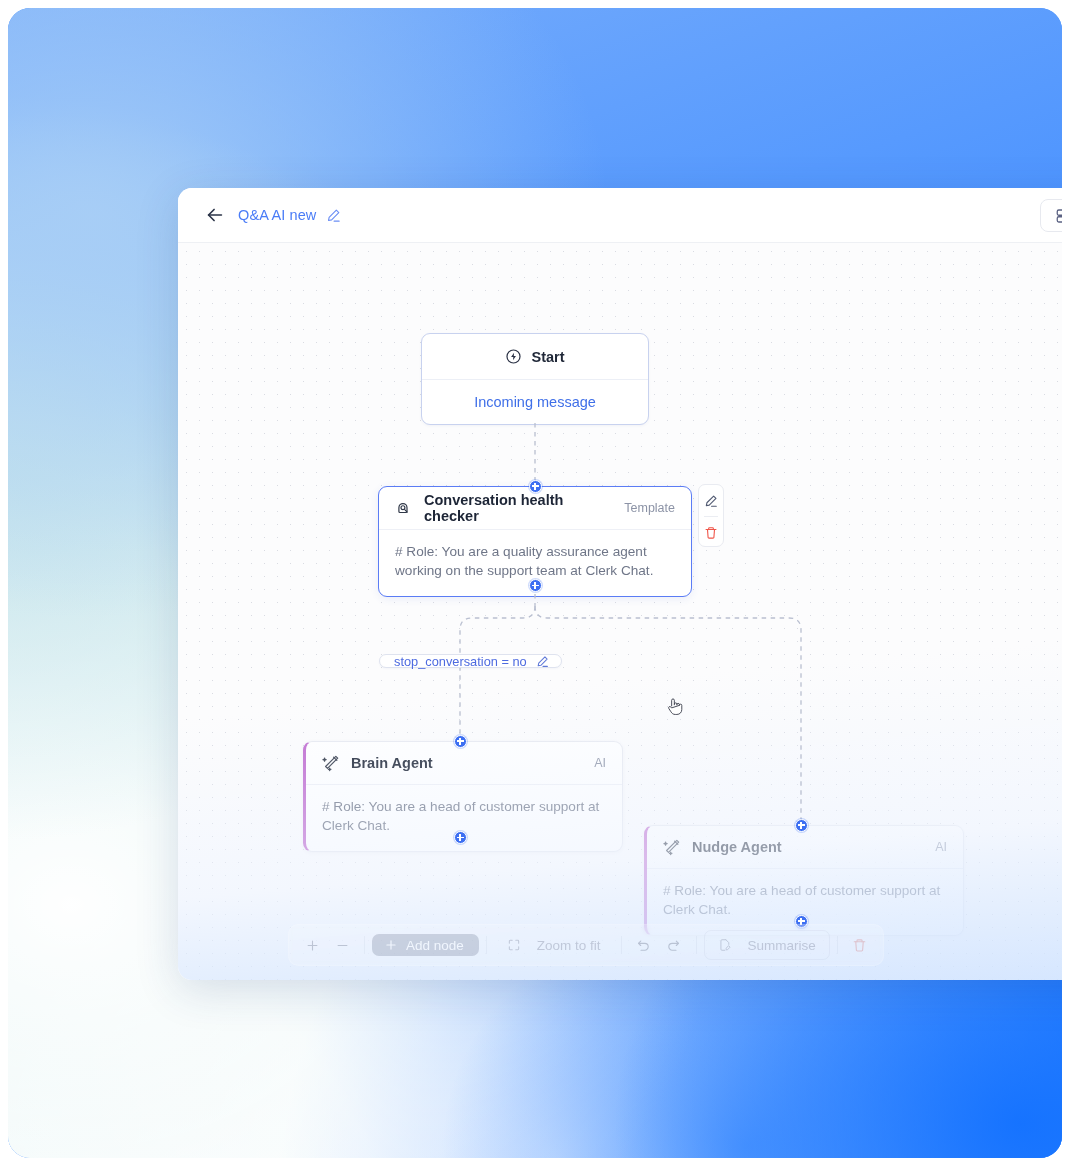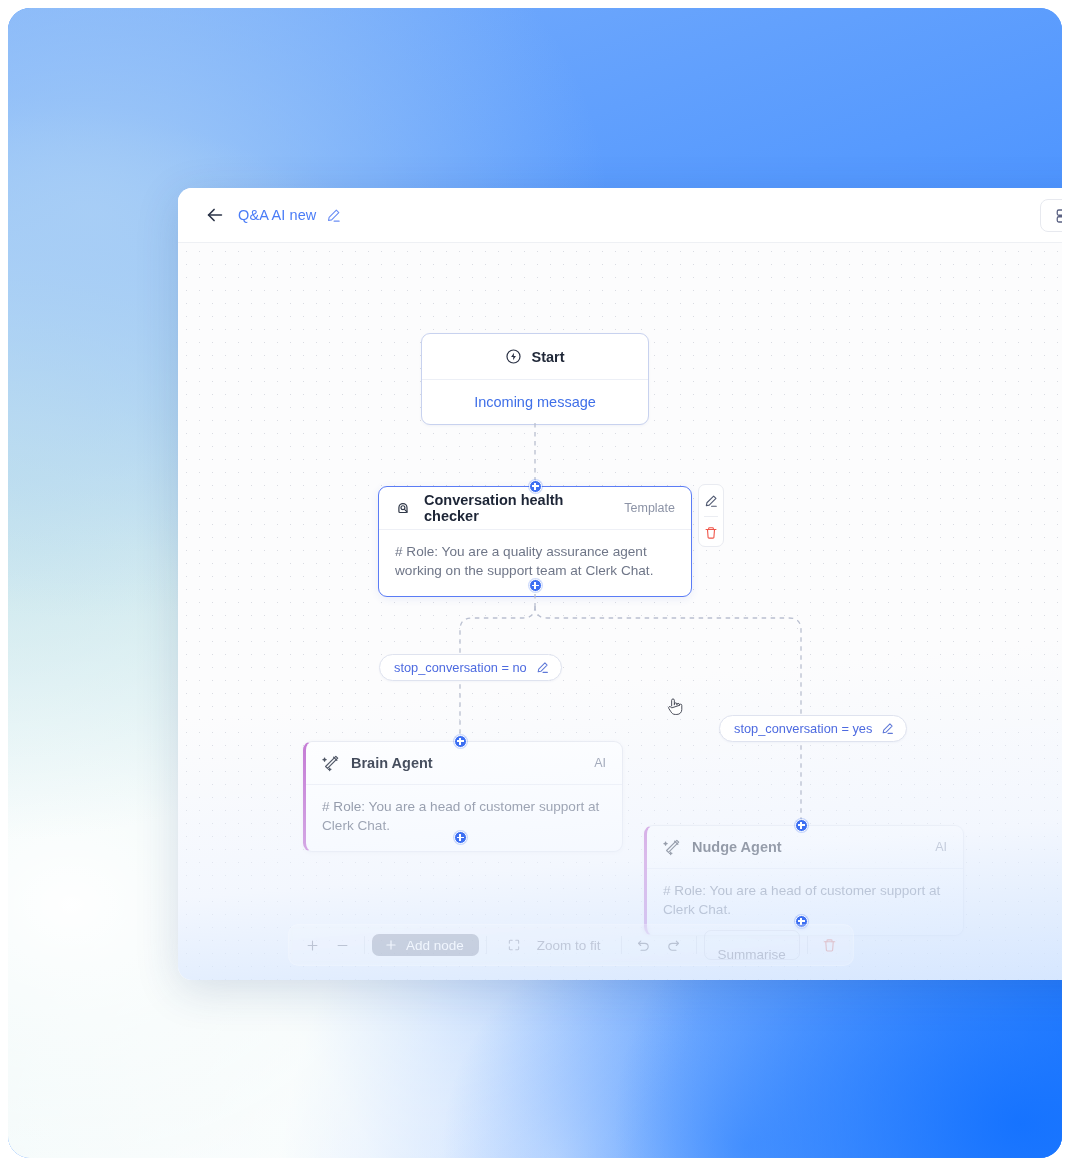--- a/index.html
+++ b/index.html
@@ -182,21 +182,21 @@
     box-shadow: 0 0 0 1px rgba(61,111,242,.25);
   }
   .handle::before, .handle::after {
     content: ""; position: absolute; background: #fff;
   }
   .handle::before { width: 7px; height: 1.6px; }
   .handle::after  { width: 1.6px; height: 7px; }
 
   
   .pill {
-    position: absolute; height: 27px;
+    position: absolute; height: 14px;
     display: flex; align-items: center; gap: 9px;
     padding: 0 12px 0 14px;
     background: #fff;
     border: 1px solid #dfe3ef; border-radius: 14px;
     font-size: 12.8px; color: #4d6ae0;
     z-index: 5; cursor: pointer;
     box-shadow: 0 1px 2px rgba(60,80,150,.04);
   }
   .pill svg { width: 13px; height: 13px; color: #5f79d8; flex: 0 0 auto; }
 
@@ -234,21 +234,21 @@
     cursor: pointer;
   }
   #tb-addnode svg { width: 14px; height: 14px; }
   #tb-zoomfit, #tb-summarise {
     display: flex; align-items: center; gap: 16px;
     height: 30px; padding: 0 13px;
     font-size: 13.5px; color: #8a90a4;
     cursor: pointer; border-radius: 7px;
     white-space: nowrap;
   }
-  #tb-summarise { border: 1px solid rgba(130,140,170,.22); flex-direction: column; }
+  #tb-summarise { border: 1px solid rgba(130,140,170,.22); }
   #tb-zoomfit svg, #tb-summarise svg { width: 14px; height: 14px; color: #8a90a4; }
   #tb-trash svg { color: #dc8a8a; }
 </style>
 </head>
 <body>
 
 <div id="frame">
   <div class="g-layer g1"></div>
   <div class="g-layer g2"></div>
   <div class="g-layer g3"></div>
@@ -338,27 +338,20 @@
       </div>
 
       <div class="pill" style="left:201px; top:411px;">
         <span>stop_conversation = no</span>
         <svg viewBox="0 0 24 24" fill="none" stroke="currentColor" stroke-width="1.9" stroke-linecap="round" stroke-linejoin="round">
           <path d="M16.5 3.5l4 4L9 19l-5 1 1-5z"></path>
             <path d="M13 21h8"></path>
         </svg>
       </div>
 
-      <div class="pill" style="left:541px; top:472px;">
-        <span>stop_conversation = yes</span>
-        <svg viewBox="0 0 24 24" fill="none" stroke="currentColor" stroke-width="1.9" stroke-linecap="round" stroke-linejoin="round">
-          <path d="M16.5 3.5l4 4L9 19l-5 1 1-5z"></path>
-            <path d="M13 21h8"></path>
-        </svg>
-      </div>
 
       <div class="handle" style="left:275.5px; top:491.5px;"></div>
       <div class="node" id="node-brain">
         <div class="nd-hdr">
           <svg class="nd-ico" viewBox="0 0 24 24" fill="none" stroke="currentColor" stroke-width="1.6" stroke-linecap="round" stroke-linejoin="round">
             <path d="M15.4 4.2l4.4 4.4"></path>
             <path d="M18.4 3.1l2.5 2.5L7.3 19.2 4.8 16.7z"></path>
             <path d="M3.4 5.4l.5 1.6 1.6.5-1.6.5-.5 1.6-.5-1.6L1.3 7.5l1.6-.5z"></path>
             <path d="M10.2 18.8l.4 1.3 1.3.4-1.3.4-.4 1.3-.4-1.3-1.3-.4 1.3-.4z"></path>
           </svg>

